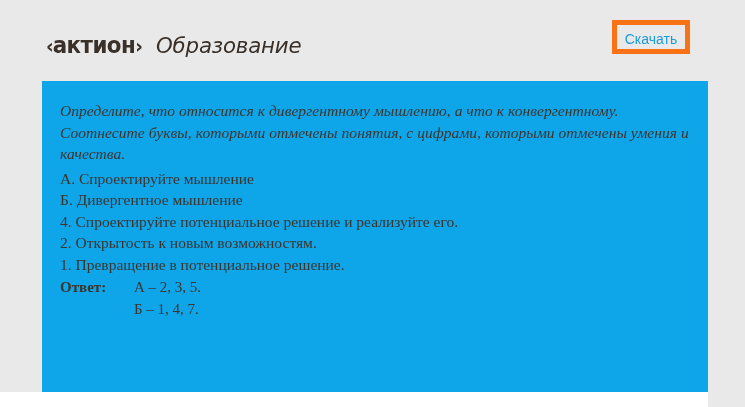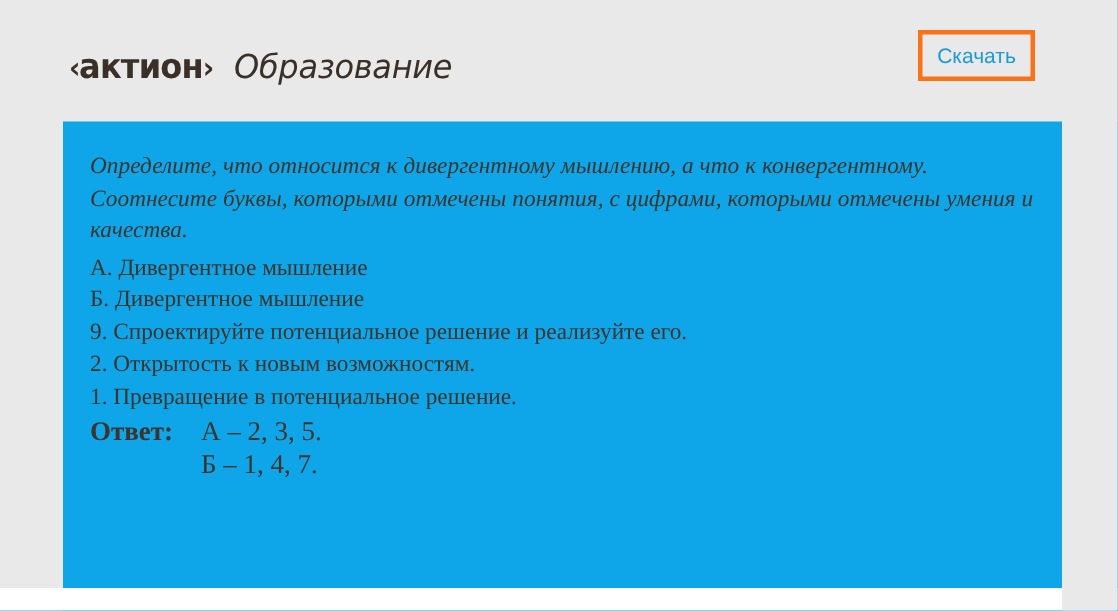--- a/index.html
+++ b/index.html
@@ -60,21 +60,21 @@
     transform-origin: left center;
   }
 
   #download-button {
     position: absolute;
     left: 612px;
     top: 20px;
     width: 78px;
     height: 34px;
     box-sizing: border-box;
-    border: 3px solid #f97316;
+    border: 5px solid #f97316;
     background: #e9e9e9;
     color: #1b9bd8;
     font-family: "Liberation Sans", sans-serif;
     font-size: 14px;
     line-height: 28px;
     text-align: center;
     cursor: pointer;
     padding: 0;
   }
 
@@ -133,21 +133,21 @@
     margin: 0;
     white-space: nowrap;
   }
 
   #answer-block {
     margin-top: 2px;
   }
   .answer-row {
     display: flex;
     font-family: "Liberation Serif", serif;
-    font-size: 18px;
+    font-size: 15px;
     line-height: 21.5px;
     color: #3d342c;
   }
   .answer-label {
     width: 74px;
     font-weight: bold;
     flex: 0 0 74px;
   }
   .answer-value {
     flex: 1 1 auto;
@@ -164,23 +164,23 @@
   </div>
 
   <button id="download-button">Скачать</button>
 </div>
 
 <div id="doc-card">
   <div id="doc-body">
 
     <p id="intro">Определите, что относится к дивергентному мышлению, а что к конвергентному. Соотнесите буквы, которыми отмечены понятия, с цифрами, которыми отмечены умения и качества.</p>
 
-    <p class="doc-line">А. Дивергентное мышление</p>
+    <p class="doc-line">А. Спроектируйте мышление</p>
     <p class="doc-line">Б. Дивергентное мышление</p>
-    <p class="doc-line">9. Спроектируйте потенциальное решение и реализуйте его.</p>
+    <p class="doc-line">4. Спроектируйте потенциальное решение и реализуйте его.</p>
     <p class="doc-line">2. Открытость к новым возможностям.</p>
     <p class="doc-line">1. Превращение в потенциальное решение.</p>
 
     <div id="answer-block">
       <div class="answer-row">
         <span class="answer-label">Ответ:</span>
         <span class="answer-value">А – 2, 3, 5.</span>
       </div>
       <div class="answer-row">
         <span class="answer-label"></span>

